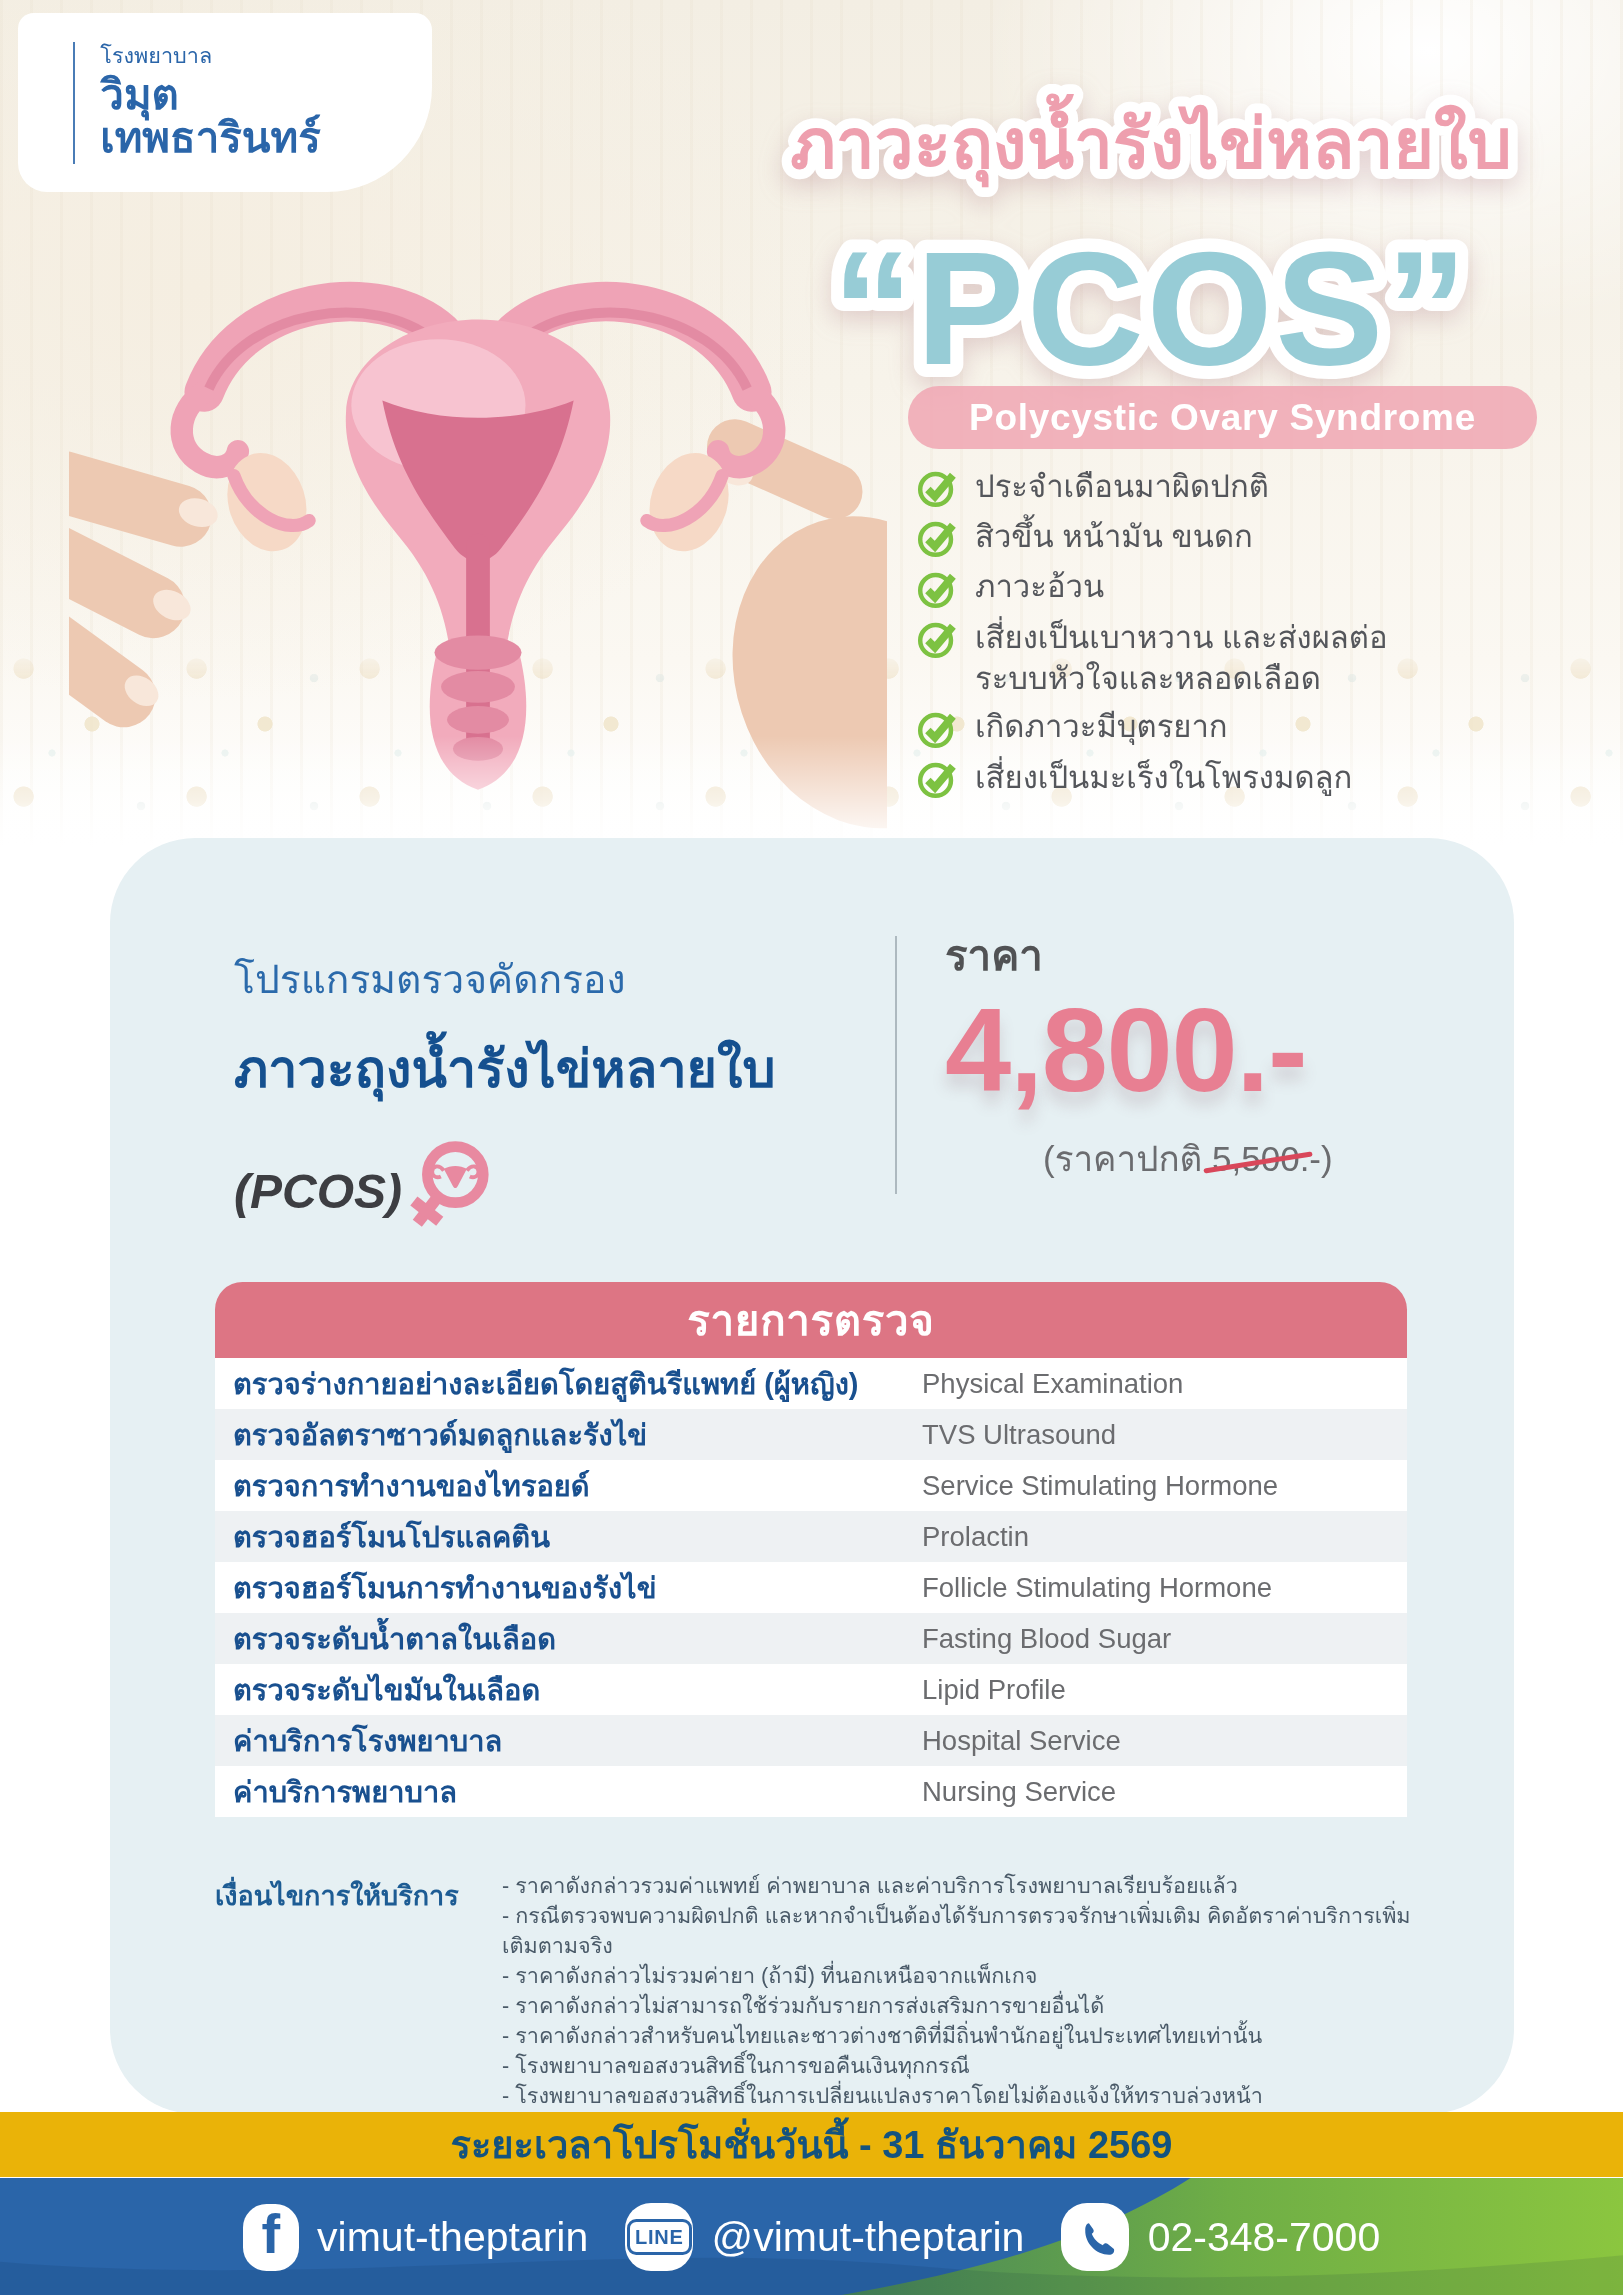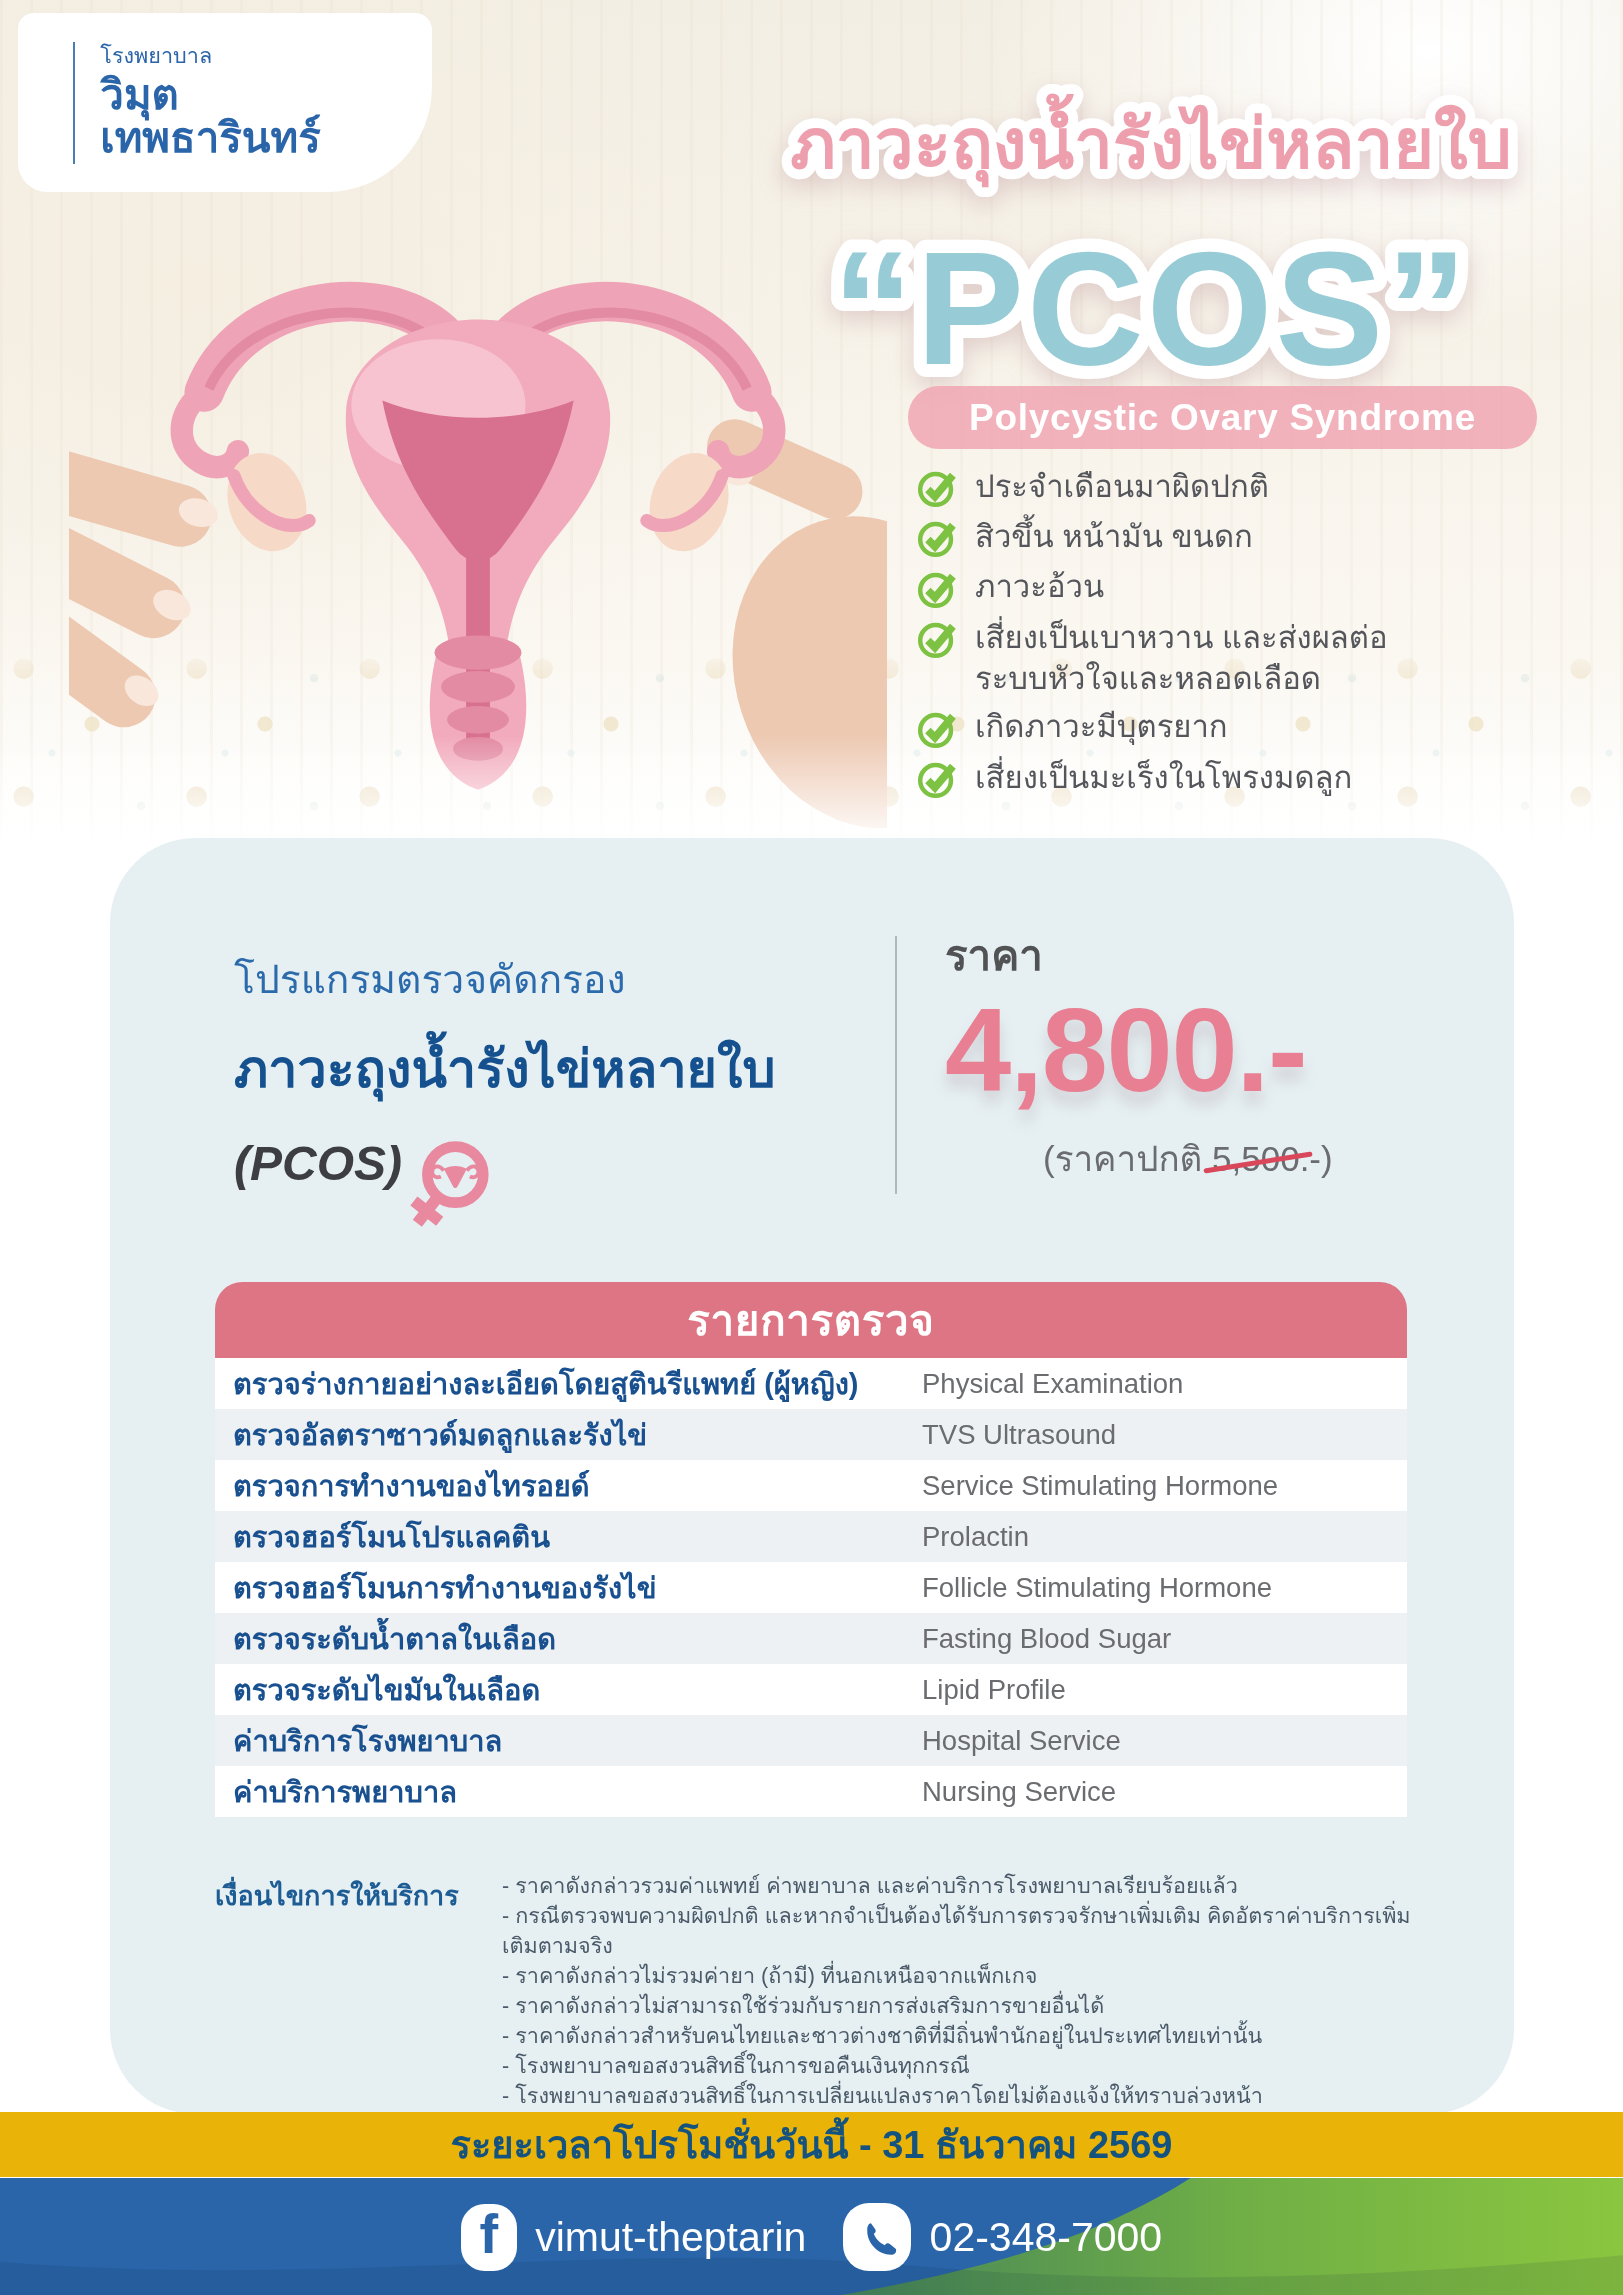--- a/index.html
+++ b/index.html
@@ -59,21 +59,21 @@
   .symptom { display:flex; align-items:flex-start; gap:17px; }
   .symptom svg { flex:none; margin-top:1.3px; }
   .symptom .txt { font-size:31px; line-height:41px; color:#54565b; white-space:pre-line; }
 
   
   .card { position:absolute; left:110px; top:838px; width:1404px; height:1276px;
     background:#e6f0f3; border-radius:85px; }
   .program { position:absolute; left:124px; top:110px; color:#2b6aab; }
   .program .l1 { font-size:39px; }
   .program .l2 { font-size:52px; font-weight:bold; color:#15508f; margin-top:17px; }
-  .program-row { display:flex; align-items:flex-start; margin-top:26px; }
+  .program-row { display:flex; align-items:center; margin-top:26px; }
   .program .l3 { font-size:48px; font-weight:bold; font-style:italic; color:#3d3e42; }
   .v-divider { position:absolute; left:785px; top:98px; width:2px; height:258px; background:#8f9ba3; opacity:.65; }
   .price-block { position:absolute; left:835px; top:84px; width:537px; }
   .price-label { font-size:42px; font-weight:bold; color:#515254; }
   .price-value { font-size:119px; font-weight:bold; color:#e87f92; line-height:1.05; letter-spacing:-1.3px;
     text-shadow:0 13px 14.4px rgba(120,80,90,.18); }
   .price-normal { font-size:35px; color:#6b6c6f; margin:18.3px 0 0 98px; }
   .strike { position:relative; display:inline-block; }
   .strike::after { content:""; position:absolute; left:-9.2px; right:-13px; top:52%; height:4.6px;
     background:#d9475a; transform:rotate(-9deg); border-radius:2.6px; }
@@ -326,20 +326,26 @@
       <path d="M0,128 C520,170 940,92 1420,136 C1760,166 2140,150 2481,118 L2481,180 L0,180 Z" fill="rgba(0,25,60,0.10)"></path>
     </svg>
     <div class="footer-content">
       <a class="contact">
         <span class="squircle fb-ic">
             <span>f</span>
           </span>
         <span>vimut-theptarin</span>
       </a>
       <a class="contact">
+        <span class="squircle line-ic">
+            <span>LINE</span>
+          </span>
+        <span>@vimut-theptarin</span>
+      </a>
+      <a class="contact">
         <span class="squircle ph-ic">
           <svg width="41" height="41" viewBox="0 0 100 100">
               <path d="M25,32 C24,66 54,94 86,92 C93,91 97,85 95,78 L80,66 C76,63 71,64 68,69 C56,64 45,53 41,41 C46,38 47,33 44,29 L34,15 C27,16 25,24 25,32 Z" fill="#2a65a9"></path>
             </svg>
         </span>
         <span>02-348-7000</span>
       </a>
     </div>
   </div>
 

